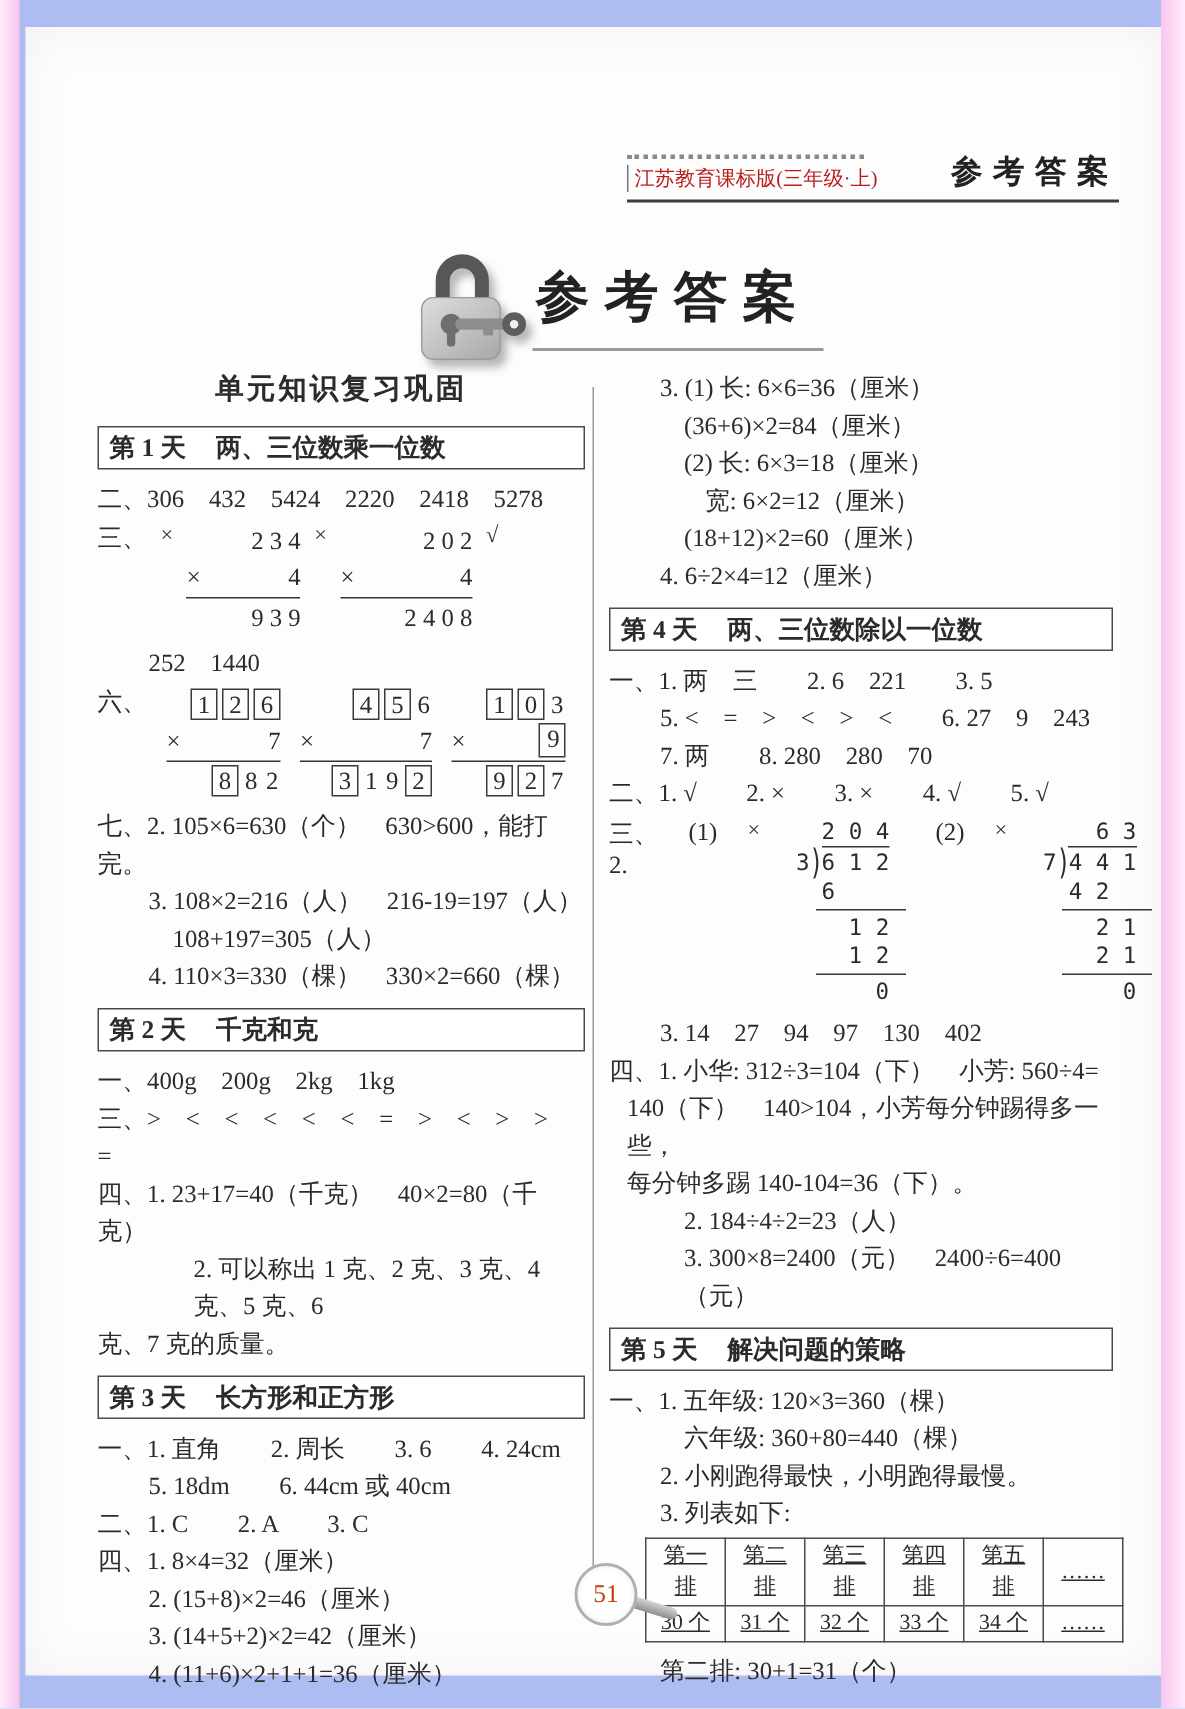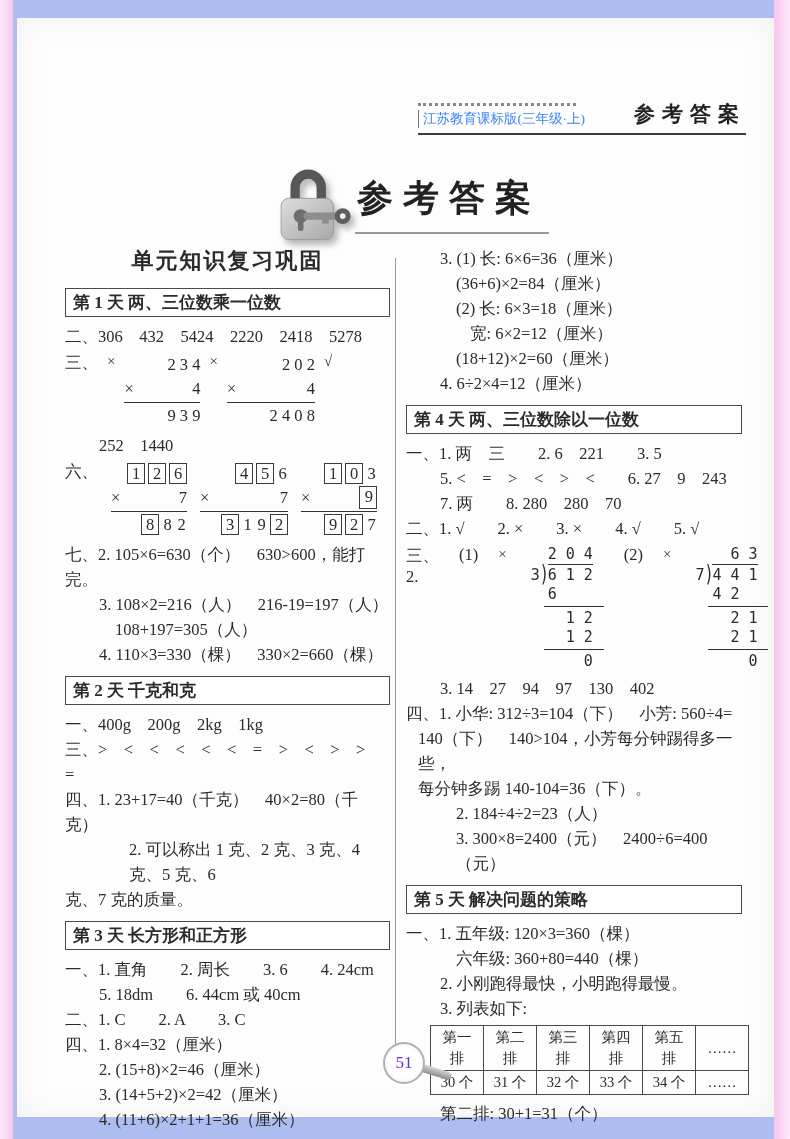--- a/index.html
+++ b/index.html
@@ -14,36 +14,36 @@
   .pink-edge-r{position:absolute;right:0;top:0;width:16px;height:100%;
     background:linear-gradient(90deg,#f7c6ee,#ffeafb);}
   .sheet{position:absolute;left:17px;top:18px;width:757px;height:1099px;
     background:#fdfdfd;box-shadow:inset 0 0 30px rgba(160,160,180,0.12);}
 
   
   .hdr{position:absolute;left:401px;top:82px;width:328px;
     border-bottom:2px solid #3d3d3d;padding-bottom:5px;
     display:flex;align-items:flex-end;justify-content:space-between;}
   .dotline{border-top:3px dotted #8a8a8a;width:158px;margin-bottom:4px;}
-  .edition{font-size:13.5px;border-left:1px solid #777;padding-left:4px;color:#3b82f6;}
+  .edition{font-size:13.5px;border-left:1px solid #777;padding-left:4px;color:#b91c1c;}
   .hdr-title{font-size:21px;font-weight:bold;letter-spacing:7px;color:#222;}
 
   
   .titlebar{position:absolute;left:252px;top:142px;display:flex;align-items:center;}
   .lock{width:84px;height:88px;filter:drop-shadow(4px 5px 3px rgba(0,0,0,0.28));flex:none;}
   .main-title{font-size:36px;font-weight:bold;letter-spacing:10px;color:#222;
     border-bottom:2px solid #9a9a9a;padding:0 8px 9px 2px;margin-left:2px;}
 
   
   .divider{position:absolute;left:378px;top:240px;height:806px;width:1px;background:#9a9a9a;}
   .col-l{position:absolute;left:48px;top:228px;width:325px;font-size:16.5px;}
   .col-r{position:absolute;left:389px;top:228px;width:336px;font-size:16.5px;}
-  .unit-title{text-align:center;font-weight:bold;font-size:22px;letter-spacing:2px;margin:0 0 12px;}
+  .unit-title{text-align:center;font-weight:bold;font-size:19px;letter-spacing:2px;margin:0 0 12px;}
   .dayhdr{border:1.6px solid #4a4a4a;font-weight:bold;font-size:17px;
-    padding:2px 7px;margin:9px 0 7px;display:flex;gap:4px;white-space:nowrap;background:#fff;}
+    padding:2px 7px;margin:9px 0 7px;display:flex;gap:20px;white-space:nowrap;background:#fff;}
   .ln{line-height:25px;white-space:pre-wrap;}
   .iw{padding-left:12px}.i1{padding-left:34px}.i2{padding-left:50px}.i3{padding-left:64px}
   .mk{font-size:15px;padding-top:1px;color:#333;}
 
   
   .judgerow,.sixrow{display:flex;gap:9px;align-items:flex-start;margin:3px 0 5px;}
   .sixrow{gap:13px;}
   .lbl{flex:none;}
   .vmul{display:inline-block;vertical-align:top;text-align:right;}
   .vmul.w1{width:76px;}.vmul.w2{width:88px;}
@@ -60,28 +60,28 @@
   .ldq{margin-left:21px;}
   .ldq.q2{margin-left:39px;}
   .ldd{display:inline-block;width:13px;text-align:right;}
   .ldp{display:inline-block;transform:scaleY(1.55);width:8px;text-align:center;}
   .lddv{display:inline-block;border-top:1.4px solid #333;padding-top:1px;}
   .lds{display:block;}
   .m0{margin-left:21px}.m1x{margin-left:39px}.m2x{margin-left:57px}
   .ldl{height:0;border-bottom:1.3px solid #333;width:60px;margin:2px 0 2px 17px;}
 
   
-  .tbl{border-collapse:collapse;margin:4px 0 6px 24px;font-size:14.5px;}
+  .tbl{border-collapse:collapse;margin:4px 0 6px 24px;font-size:14.5px;text-decoration:underline;}
   .tbl td{border:1px solid #4a4a4a;padding:1px 5px;text-align:center;min-width:42px;line-height:21px;}
 
   
   .pgnum{position:absolute;left:366px;top:1024px;width:80px;height:56px;}
   .lens{position:absolute;left:0;top:0;width:38px;height:38px;border:2px solid #b0b0b0;
     border-radius:50%;background:#fff;display:flex;align-items:center;justify-content:center;
-    font-size:17px;color:#6d28d9;box-shadow:inset 0 0 4px rgba(0,0,0,0.08);}
+    font-size:17px;color:#c2410c;box-shadow:inset 0 0 4px rgba(0,0,0,0.08);}
   .handle{position:absolute;left:36px;top:26px;width:33px;height:8px;border-radius:4px;
     background:linear-gradient(180deg,#d6d6d6,#8d8d8d);transform:rotate(17deg);}
 </style>
 </head>
 <body>
 
 <div class="pink-edge-l"></div>
 <div class="pink-edge-r"></div>
 
 <div class="sheet">

